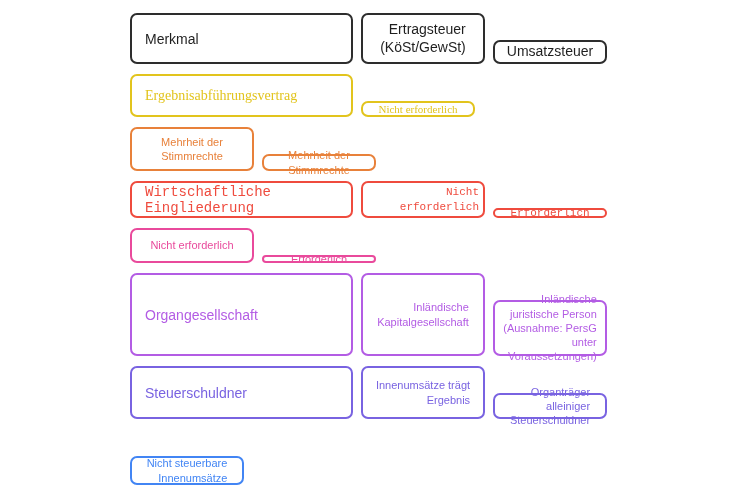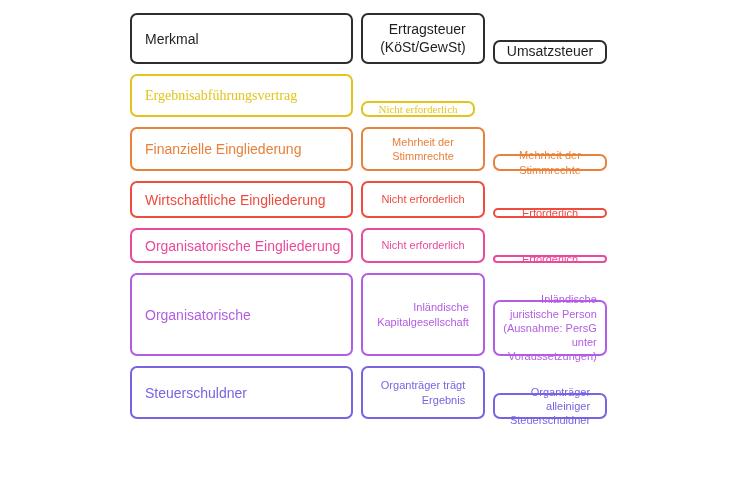--- a/index.html
+++ b/index.html
@@ -85,56 +85,56 @@
 (KöSt/GewSt)</div>
       <div class="cell c3">Umsatzsteuer</div>
     </div>
 
     <div class="row" style="height: 43px; font-family: Liberation Serif, serif; --row-color: #e2c41d;">
       <div class="cell c1">Ergebnisabführungsvertrag</div>
       <div class="cell c3">Nicht erforderlich</div>
     </div>
 
     <div class="row" style="height: 44px; --row-color: #e8813a;">
-      <div class="cell c1">Finanzielle Eingliederung</div>
       <div class="cell c2">Mehrheit der
 Stimmrechte</div>
       <div class="cell c3">Mehrheit der
 Stimmrechte</div>
     </div>
 
-    <div class="row" style="height: 37px; --row-color: #ef4b3e;">
+    <div class="row" style="height: 37px; font-family: Liberation Mono, monospace; --row-color: #ef4b3e;">
       <div class="cell c1">Wirtschaftliche Eingliederung</div>
       <div class="cell c2">Nicht erforderlich</div>
       <div class="cell c3">Erforderlich</div>
     </div>
 
     <div class="row" style="height: 35px; --row-color: #e94a9c;">
-      <div class="cell c1">Organisatorische Eingliederung</div>
       <div class="cell c2">Nicht erforderlich</div>
       <div class="cell c3">Erforderlich</div>
     </div>
 
     <div class="row" style="height: 83px; --row-color: #b35ce4;">
-      <div class="cell c1">Organisatorische</div>
+      <div class="cell c1">Organgesellschaft</div>
       <div class="cell c2">Inländische
 Kapitalgesellschaft</div>
       <div class="cell c3">Inländische
 juristische Person
 (Ausnahme: PersG
 unter
 Voraussetzungen)</div>
     </div>
 
     <div class="row" style="height: 53px; --row-color: #7963e1;">
       <div class="cell c1">Steuerschuldner</div>
-      <div class="cell c2">Organträger trägt
+      <div class="cell c2">Innenumsätze trägt
 Ergebnis</div>
       <div class="cell c3">Organträger
 alleiniger
 Steuerschuldner</div>
     </div>
 
     <div class="row" style="height: 56px; --row-color: #4285f4;">
+      <div class="cell c3">Nicht steuerbare
+Innenumsätze</div>
     </div>
 
   </div>
 </div>
 
 </body></html>

